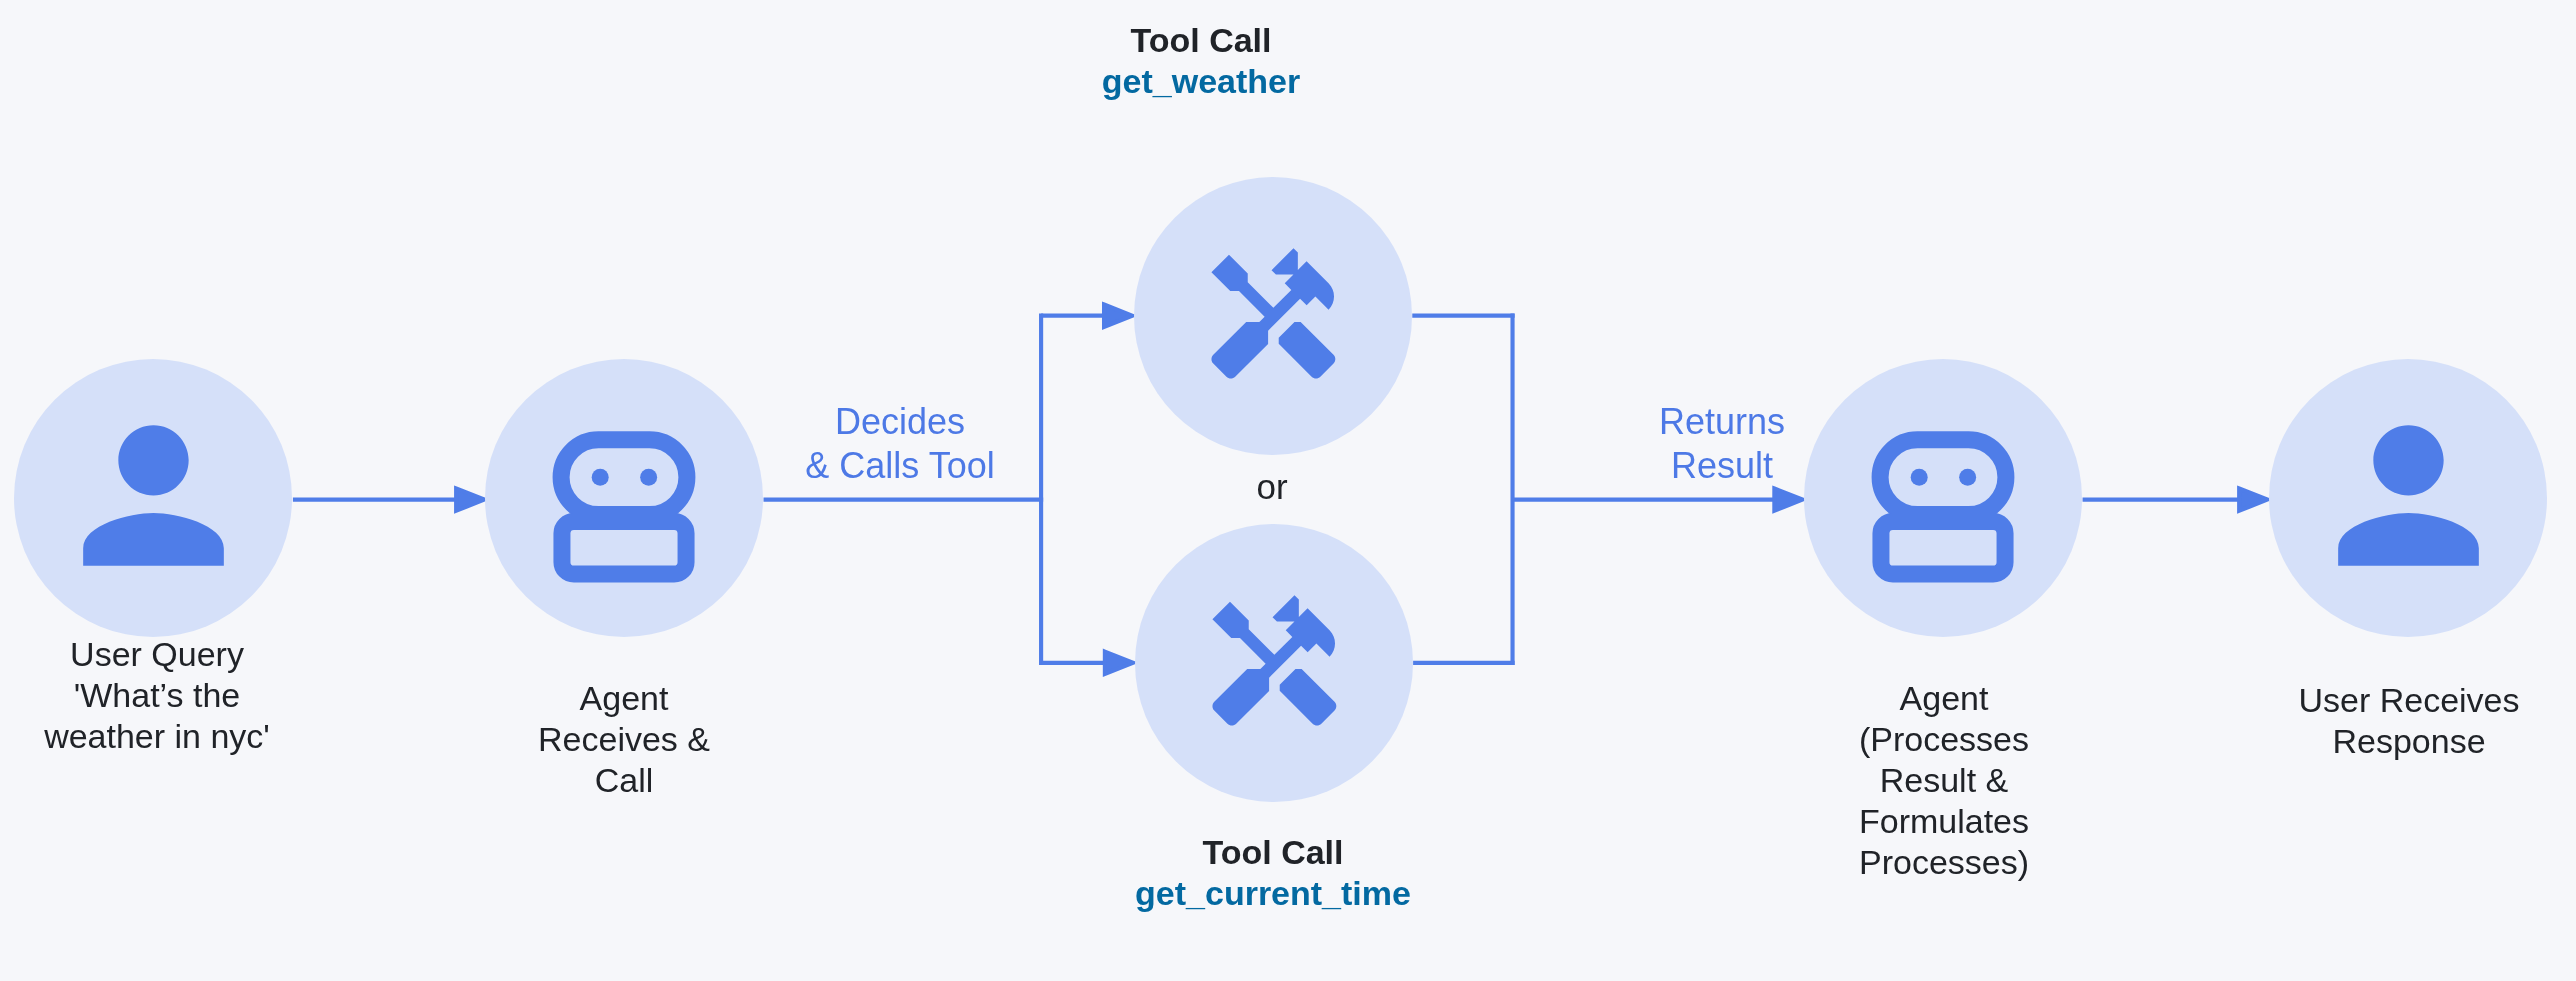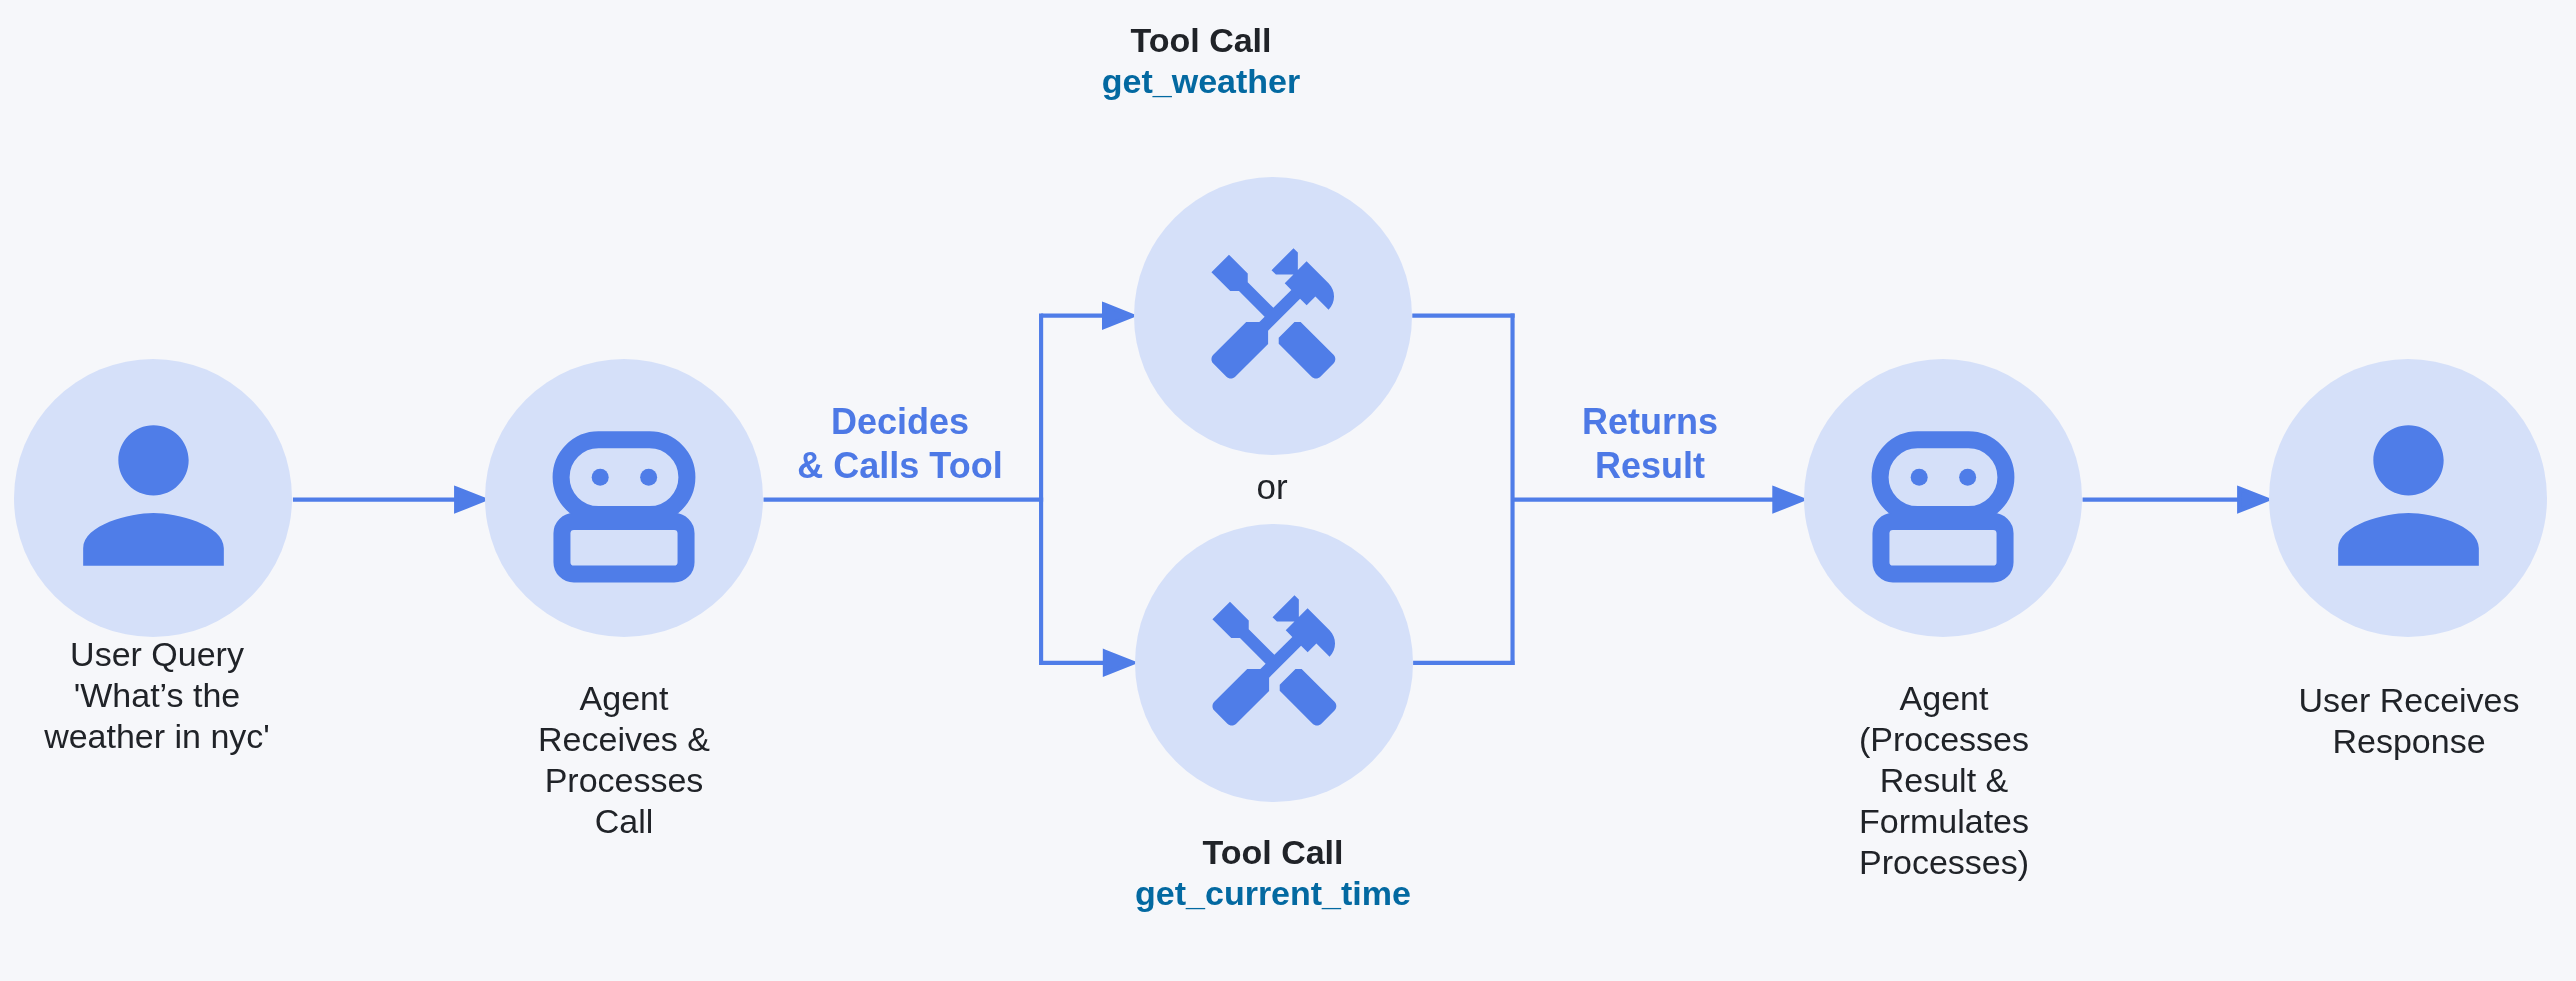--- a/index.html
+++ b/index.html
@@ -11,21 +11,21 @@
   .node-circle{
     position:absolute;width:278px;height:278px;border-radius:50%;
     background:#d5e0f9;display:flex;align-items:center;justify-content:center;
   }
   .caption{
     position:absolute;transform:translateX(-50%);text-align:center;
     font-size:34px;line-height:41px;white-space:nowrap;color:#202328;
   }
   .edge-label{
     position:absolute;transform:translateX(-50%);text-align:center;
-    font-size:36px;line-height:44px;font-weight:bold;color:#4d79e6;white-space:nowrap;
+    font-size:36px;line-height:44px;font-weight:normal;color:#4d79e6;white-space:nowrap;
   }
   .or-label{
     position:absolute;transform:translateX(-50%);
     font-size:35px;line-height:40px;color:#202328;
   }
   .tool-label{
     position:absolute;transform:translateX(-50%);text-align:center;
     font-size:34px;line-height:41px;white-space:nowrap;color:#202328;font-weight:bold;
   }
   .tool-name{color:#0369a1;}
@@ -79,21 +79,20 @@
         <rect x="13" y="14" width="74" height="44" rx="22"></rect>
         <rect x="13.5" y="62" width="73" height="31" rx="7"></rect>
       </g>
       <circle cx="36" cy="36" r="5" fill="#4f7de8"></circle>
       <circle cx="64.5" cy="36" r="5" fill="#4f7de8"></circle>
     </svg>
   </div>
   <div class="caption" style="left:624px;top:678px">
       <div>Agent</div>
       <div>Receives &amp;</div>
-      <div>Processes</div>
       <div>Call</div>
     </div>
 
   <div class="edge-label" style="left:900px;top:400px">
       <div>Decides</div>
       <div>&amp; Calls Tool</div>
     </div>
 
   <div class="tool-label" style="left:1201px;top:20px">
     <div>Tool Call</div>
@@ -116,21 +115,21 @@
         <path d="M21.67 18.17l-5.3-5.3h-.99l-2.54 2.54v.99l5.3 5.3c.39.39 1.02.39 1.41 0l2.12-2.12c.39-.38.39-1.02 0-1.41z"></path>
         <path d="M17.34 10.19l1.41-1.41 2.12 2.12c1.17-1.17 1.17-3.07 0-4.24l-3.54-3.54-1.41 1.41V1.71l-.7-.71-3.54 3.54.71.71h2.83l-1.41 1.41 1.06 1.06-2.89 2.89-4.13-4.13V5.06L4.83 2.04 2 4.87 5.03 7.9h1.41l4.13 4.13-.85.85H7.6l-5.3 5.3c-.39.39-.39 1.02 0 1.41l2.12 2.12c.39.39 1.02.39 1.41 0l5.3-5.3v-2.12l5.15-5.15 1.06 1.05z"></path>
       </g>
     </svg>
   </div>
   <div class="tool-label" style="left:1273px;top:832px">
     <div>Tool Call</div>
     <div class="tool-name">get_current_time</div>
   </div>
 
-  <div class="edge-label" style="left:1650px;top:400px">
+  <div class="edge-label" style="left:1722px;top:400px">
       <div>Returns</div>
       <div>Result</div>
     </div>
 
   <div class="node-circle" style="left:1804px;top:359px">
     <svg width="170" height="170" viewBox="0 0 100 100" style="margin-top:5px">
       <g stroke="#4f7de8" stroke-width="10" fill="none">
         <rect x="13" y="14" width="74" height="44" rx="22"></rect>
         <rect x="13.5" y="62" width="73" height="31" rx="7"></rect>
       </g>

